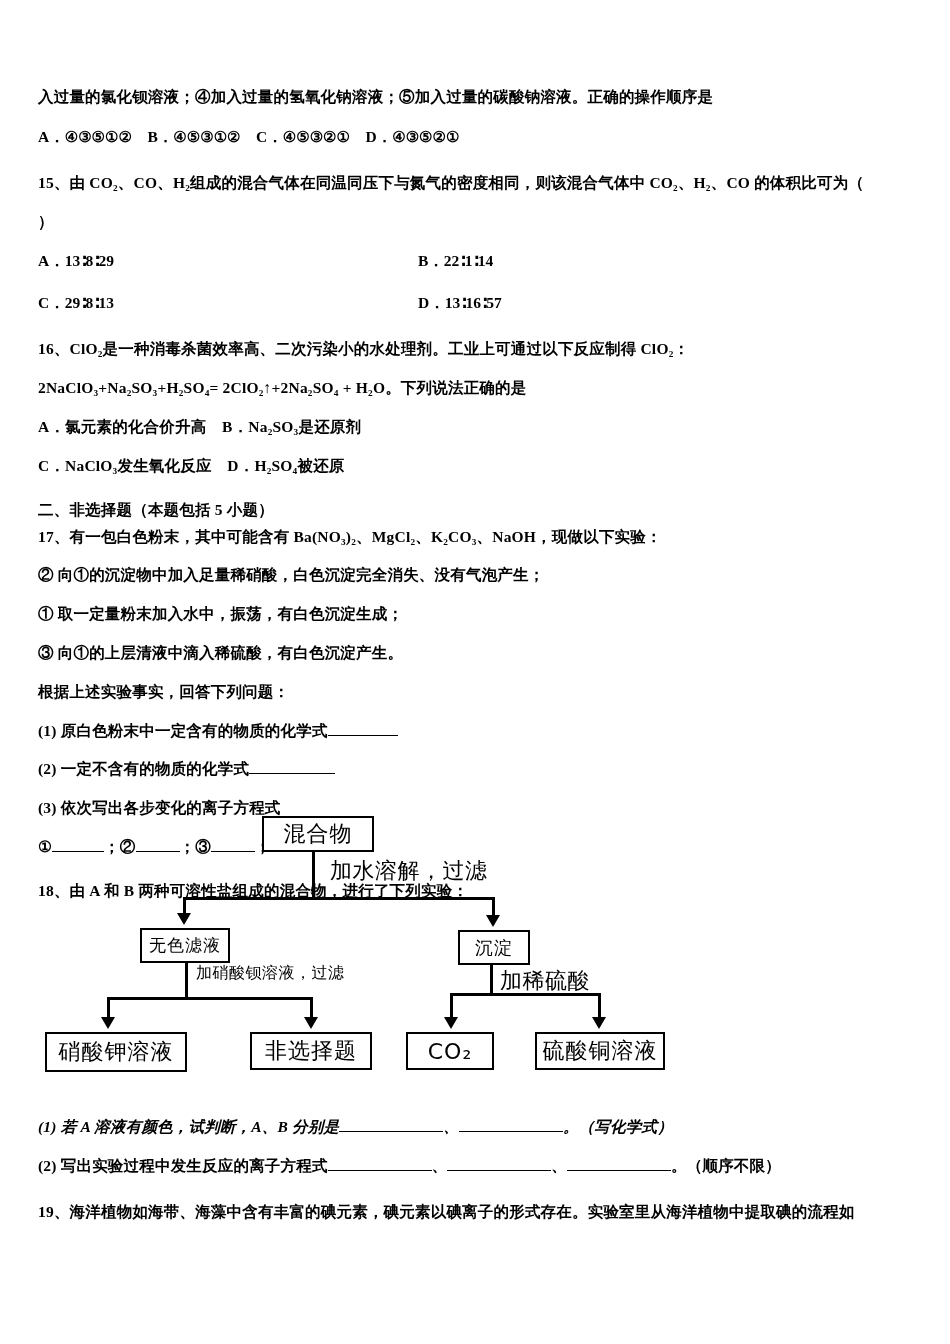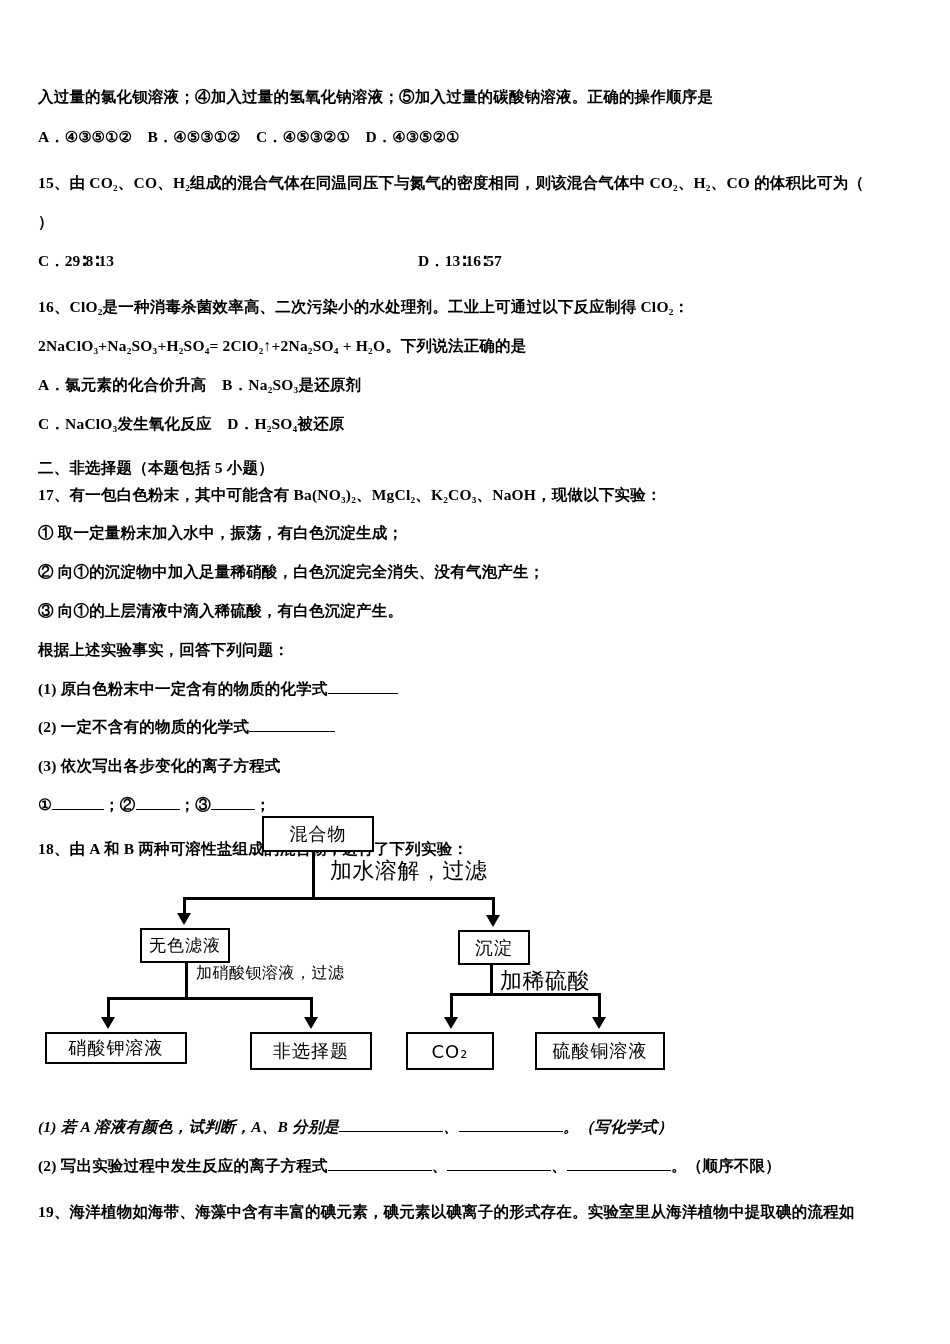--- a/index.html
+++ b/index.html
@@ -62,21 +62,21 @@
     height: 280px;
   }
   .fbox {
     position: absolute;
     border: 2.5px solid #000;
     background: #fff;
     display: flex;
     align-items: center;
     justify-content: center;
     font-family: "DejaVu Sans", "Liberation Sans", sans-serif;
-    font-size: 18px;
+    font-size: 22px;
     letter-spacing: 1px;
     box-sizing: border-box;
   }
   .flabel {
     position: absolute;
     font-family: "DejaVu Sans", "Liberation Sans", sans-serif;
     font-size: 22px;
     letter-spacing: 0.5px;
     white-space: nowrap;
   }
@@ -104,33 +104,36 @@
       <span class="bold">A．</span><span class="bold circled">④③⑤①②</span>&nbsp;&nbsp;&nbsp;
       <span class="bold">B．</span><span class="bold circled">④⑤③①②</span>&nbsp;&nbsp;&nbsp;
       <span class="bold">C．</span><span class="bold circled">④⑤③②①</span>&nbsp;&nbsp;&nbsp;
       <span class="bold">D．</span><span class="bold circled">④③⑤②①</span>
     </div>
 
     <p class="line bold gap-lg">15、由 CO₂、CO、H₂组成的混合气体在同温同压下与氮气的密度相同，则该混合气体中 CO₂、H₂、CO 的体积比可为（</p>
     <p class="line bold gap-md">）</p>
 
     <div class="opt-row gap-md">
+      <span class="opt-a"><span class="bold">A．</span><span class="bold">13∶8∶29</span></span><span class="bold">B．</span><span class="bold">22∶1∶14</span>
+    </div>
+    <div class="opt-row gap-md">
       <span class="opt-a"><span class="bold">C．</span><span class="bold">29∶8∶13</span></span><span class="bold">D．</span><span class="bold">13∶16∶57</span>
     </div>
 
     <p class="line bold gap-lg">16、ClO₂是一种消毒杀菌效率高、二次污染小的水处理剂。工业上可通过以下反应制得 ClO₂：</p>
     <p class="line bold gap-md">2NaClO₃+Na₂SO₃+H₂SO₄= 2ClO₂↑+2Na₂SO₄ + H₂O。下列说法正确的是</p>
     <p class="line bold gap-md">A．氯元素的化合价升高　B．Na₂SO₃是还原剂</p>
     <p class="line bold gap-md">C．NaClO₃发生氧化反应　D．H₂SO₄被还原</p>
 
     <p class="line bold gap-lg">二、非选择题（本题包括 5 小题）</p>
 
     <p class="line bold gap-xs">17、有一包白色粉末，其中可能含有 Ba(NO₃)₂、MgCl₂、K₂CO₃、NaOH，现做以下实验：</p>
+    <p class="line bold gap-md">② 向①的沉淀物中加入足量稀硝酸，白色沉淀完全消失、没有气泡产生；</p>
     <p class="line bold gap-md">① 取一定量粉末加入水中，振荡，有白色沉淀生成；</p>
-    <p class="line bold gap-md">② 向①的沉淀物中加入足量稀硝酸，白色沉淀完全消失、没有气泡产生；</p>
     <p class="line bold gap-md">③ 向①的上层清液中滴入稀硫酸，有白色沉淀产生。</p>
     <p class="line bold gap-md">根据上述实验事实，回答下列问题：</p>
     <p class="line bold gap-md"><span>(1) 原白色粉末中一定含有的物质的化学式</span><span class="ul-s"></span></p>
     <p class="line bold gap-md"><span>(2) 一定不含有的物质的化学式</span><span class="ul-m"></span></p>
     <p class="line bold gap-md">(3) 依次写出各步变化的离子方程式</p>
     <p class="line bold gap-md"><span>①</span><span class="ul-xs"></span><span>；</span><span>②</span><span class="ul-xxs"></span><span>；</span><span>③</span><span class="ul-xxs"></span><span>；</span></p>
 
     <p class="line bold gap-lg">18、由 A 和 B 两种可溶性盐组成的混合物，进行了下列实验：</p>
   </div>
 
@@ -170,21 +173,21 @@
 
     <div class="fline-v" style="left:490px; top:157px; height:29px;"></div>
     <div class="flabel" style="left:500px; top:158px;">加稀硫酸</div>
 
     <div class="fline-h" style="left:450px; top:185px; width:150px;"></div>
     <div class="fline-v" style="left:450px; top:185px; height:26px;"></div>
     <div class="farrow" style="left:444px; top:209px;"></div>
     <div class="fline-v" style="left:598px; top:185px; height:26px;"></div>
     <div class="farrow" style="left:592px; top:209px;"></div>
 
-    <div class="fbox" style="left:45px; top:224px; width:142px; height:32px;">
+    <div class="fbox" style="left:45px; top:224px; width:142px; height:40px;">
       <span>硝酸钾溶液</span>
     </div>
     <div class="fbox" style="left:250px; top:224px; width:122px; height:38px;">
       <span>非选择题</span>
     </div>
     <div class="fbox" style="left:406px; top:224px; width:88px; height:38px; font-family:'DejaVu Sans', sans-serif;">
       <span>CO₂</span>
     </div>
     <div class="fbox" style="left:535px; top:224px; width:130px; height:38px;">
       <span>硫酸铜溶液</span>

